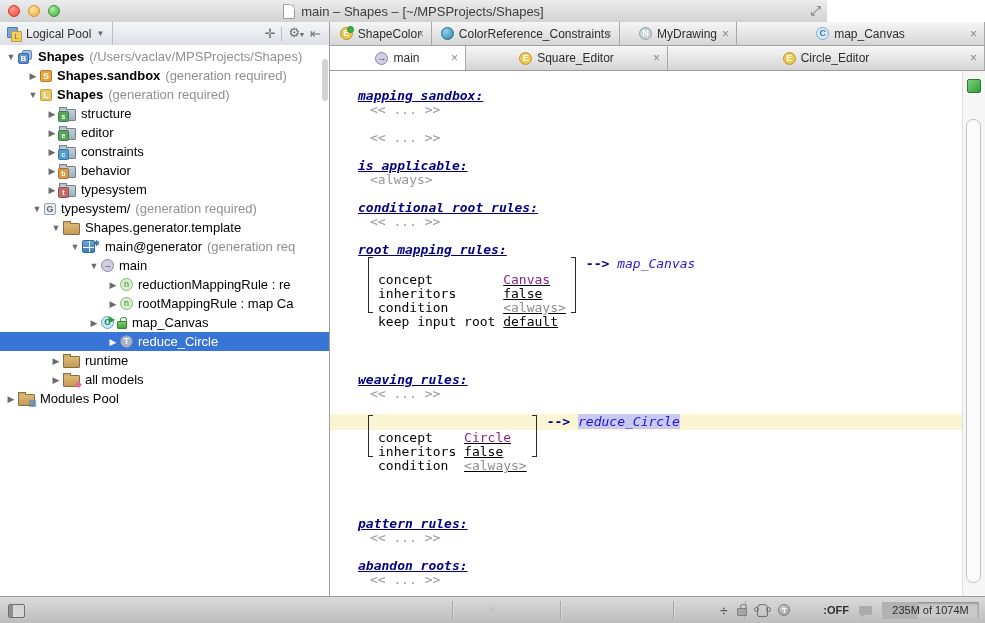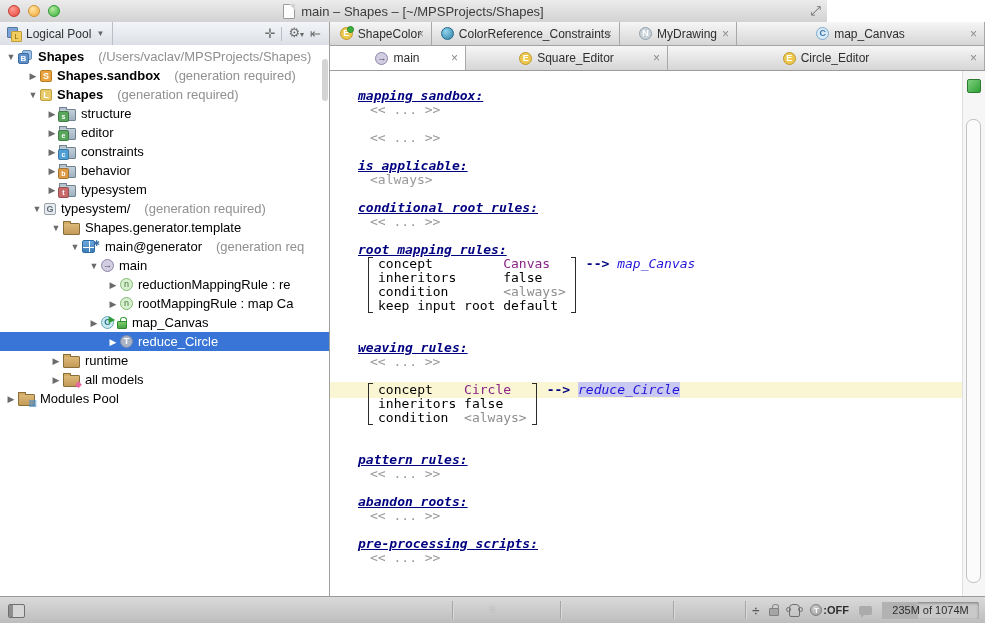--- a/index.html
+++ b/index.html
@@ -32,21 +32,21 @@
   .hdr-icons{margin-left:auto;display:flex;align-items:center;gap:6px;padding-right:8px;color:#6e6e6e;}
   .hdr-sep{width:1px;height:14px;background:#b9bdc4;}
   .hdricon{font-size:13px;line-height:14px;}
   
   .tree{position:absolute;left:0;top:23px;right:0;bottom:0;overflow:hidden;padding-top:2px;background:#fff;}
   .tree-row{position:relative;height:19px;display:flex;align-items:center;white-space:nowrap;font-size:13px;color:#000;}
   .tree-row.selected{background:#3875d7;color:#fff;}
   .twisty{display:inline-block;width:14px;font-size:9px;color:#6b6b6b;text-align:center;flex:none;}
   .tree-row.selected .twisty{color:#fff;}
   .ticon{display:inline-flex;align-items:center;width:auto;margin-right:5px;flex:none;position:relative;}
-  .annot{color:#909090;margin-left:14px;}
+  .annot{color:#909090;margin-left:5px;}
   .bold{font-weight:bold;}
   .tscroll{position:absolute;right:1px;top:14px;width:6px;height:42px;background:#c9c9c9;border-radius:3px;opacity:.8;}
   
   .sq{display:inline-block;width:12px;height:12px;border:1px solid;border-radius:2px;box-sizing:border-box;
       font-size:9px;font-weight:bold;line-height:10px;text-align:center;}
   .circ{display:inline-block;width:13px;height:13px;border:1px solid;border-radius:50%;box-sizing:border-box;
         font-size:9px;font-weight:bold;line-height:11px;text-align:center;font-family:"Liberation Sans",sans-serif;}
   .folder{display:inline-block;width:15px;height:10px;border:1px solid #8a6d39;border-radius:1px;background:linear-gradient(#dcb877,#c49a57);
           position:relative;margin-top:3px;}
   .folder::before{content:"";position:absolute;left:-1px;top:-3px;width:6px;height:2px;background:#d3ab64;border:1px solid #8a6d39;border-bottom:none;border-radius:1px 1px 0 0;}
@@ -80,21 +80,21 @@
   .ed-header{font-weight:bold;font-style:italic;text-decoration:underline;}
   .ed-line{height:14px;white-space:pre;}
   .gap1{height:14px;} .gap2{height:28px;}
   .ph{margin-left:12px;}
   .ed-value{margin-left:12px;}
   .rule-block{position:relative;display:flex;align-items:flex-start;margin-left:10px;}
   .hl-band{position:absolute;left:-40px;right:-40px;top:-1px;height:16px;z-index:0;}
   .brk{width:5px;box-sizing:border-box;position:relative;z-index:1;flex:none;}
   .brk.l{border:1px solid #2b2b2b;border-right:none;}
   .brk.r{border:1px solid #2b2b2b;border-left:none;}
-  .kv{position:relative;z-index:1;padding:0 5px;}
+  .kv{position:relative;z-index:1;padding:16px 5px;text-decoration:underline;}
   .kv-row{height:14px;white-space:pre;}
   .kv-key{display:inline-block;}
   .arrowtgt{position:relative;z-index:1;margin-left:10px;height:14px;white-space:pre;}
   .tgt{font-style:italic;}
   
   .scrollcol{width:22px;flex:none;background:#f6f6f6;border-left:1px solid #e0e0e0;position:relative;}
   .okbox{position:absolute;left:4px;top:8px;width:12px;height:12px;border-radius:2px;border:1px solid #2d7a2f;
          background:linear-gradient(135deg,#7fd07f,#2fa135);}
   .sthumb{position:absolute;left:3px;top:48px;width:13px;height:462px;background:#fbfbfb;border:1px solid #c2c2c2;border-radius:7px;}
   
@@ -108,21 +108,21 @@
   .sb-divide{font-size:13px;font-weight:bold;color:#555;}
   .sb-lock{display:inline-block;width:10px;height:12px;position:relative;opacity:.8;}
   .sb-lock::before{content:"";position:absolute;left:3px;top:0;width:5px;height:5px;border:1.5px solid #7a7a7a;border-bottom:none;border-radius:3px 3px 0 0;}
   .sb-lock::after{content:"";position:absolute;left:0;bottom:0;width:8px;height:6px;background:#9d9d9d;border:1px solid #6f6f6f;border-radius:1px;}
   .hector{display:inline-block;width:9px;height:11px;border:1.5px solid #6f6f6f;border-radius:4px 4px 2px 2px;position:relative;}
   .hector::before{content:"";position:absolute;left:-4px;top:2px;width:3px;height:3px;border:1px solid #6f6f6f;border-radius:50%;}
   .hector::after{content:"";position:absolute;right:-4px;top:2px;width:3px;height:3px;border:1px solid #6f6f6f;border-radius:50%;}
   .toff{display:flex;align-items:center;gap:1px;}
   .toff .tcirc{display:inline-block;width:12px;height:12px;border-radius:50%;background:radial-gradient(circle at 35% 30%,#cfcfcf,#9a9a9a);
                border:1px solid #808080;color:#fff;font-size:8px;font-weight:bold;line-height:12px;text-align:center;box-sizing:border-box;}
-  .toff .tstate{font-weight:bold;color:#2e2e2e;}
+  .toff .tstate{font-weight:bold;color:#2e2e2e;margin-left:32px;}
   .bubble{display:inline-block;width:13px;height:9px;background:#ababab;border-radius:2px;position:relative;}
   .bubble::after{content:"";position:absolute;left:2px;bottom:-3px;border:3px solid transparent;border-top-color:#ababab;border-left-color:#ababab;}
   .membox{width:97px;height:17px;background:#c9c9c9;border-radius:2px;box-shadow:inset 0 1px 3px rgba(0,0,0,.4);
           position:relative;display:flex;align-items:center;justify-content:center;color:#2e2e2e;overflow:hidden;}
   .memused{position:absolute;left:0;top:0;bottom:0;background:#b2b2b2;}
   .memtext{position:relative;z-index:1;}
 </style>
 </head>
 <body>
 

